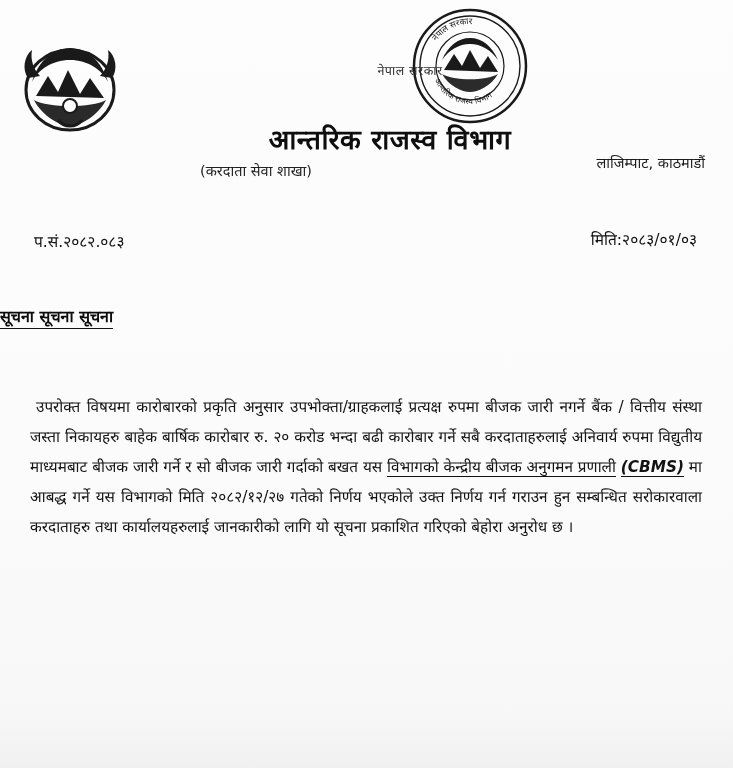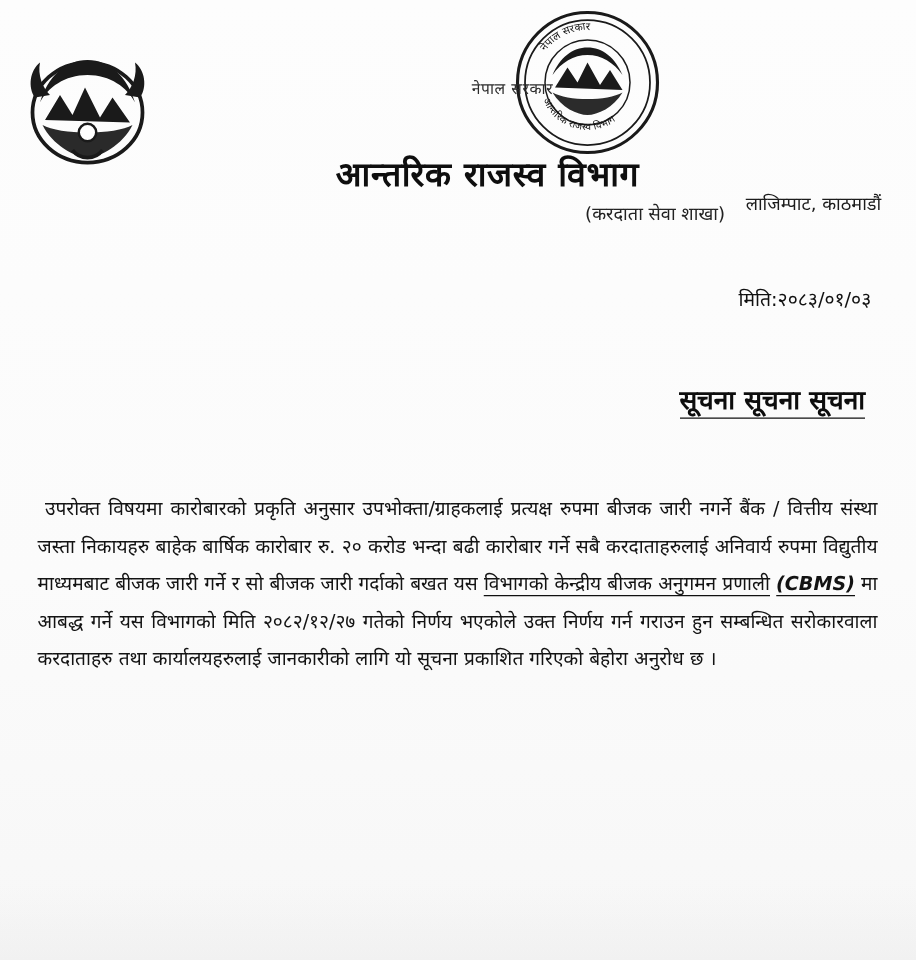--- a/index.html
+++ b/index.html
@@ -72,21 +72,21 @@
     font-size: 27px;
     font-weight: 700;
     letter-spacing: 0.5px;
     color: #0e0e0e;
   }
   .dept-sub {
     position: absolute;
     left: 200px;
     top: 160px;
     width: 380px;
-    text-align: right;
+    text-align: left;
     font-size: 14.5px;
     color: #222;
   }
 
   .address {
     position: absolute;
     right: 28px;
     top: 152px;
     font-size: 14.5px;
     color: #1c1c1c;
@@ -111,22 +111,22 @@
     text-align: right;
     color: #111;
   }
 
   
   .notice-heading {
     position: absolute;
     left: 0;
     top: 305px;
     width: 692px;
-    text-align: right;
-    font-size: 21px;
+    text-align: left;
+    font-size: 16px;
     font-weight: 700;
     color: #0d0d0d;
   }
   .notice-heading span {
     border-bottom: 1.6px solid #111;
     padding-bottom: 2px;
   }
 
   
   .body-text {
@@ -210,20 +210,21 @@
     <div class="gov-lines">
       <div class="l1">नेपाल सरकार</div>
     </div>
 
     <div class="dept-title">आन्तरिक राजस्व विभाग</div>
     <div class="dept-sub">(करदाता सेवा शाखा)</div>
     <div class="address">लाजिम्पाट, काठमाडौं</div>
   </div>
 
   <div class="refblock">
+    <div>प.सं.२०८२.०८३</div>
   </div>
 
   <div class="dateblock">
     <div>मिति:२०८३/०१/०३</div>
   </div>
 
   <div class="notice-heading">
     <span>सूचना सूचना सूचना</span>
   </div>
 

